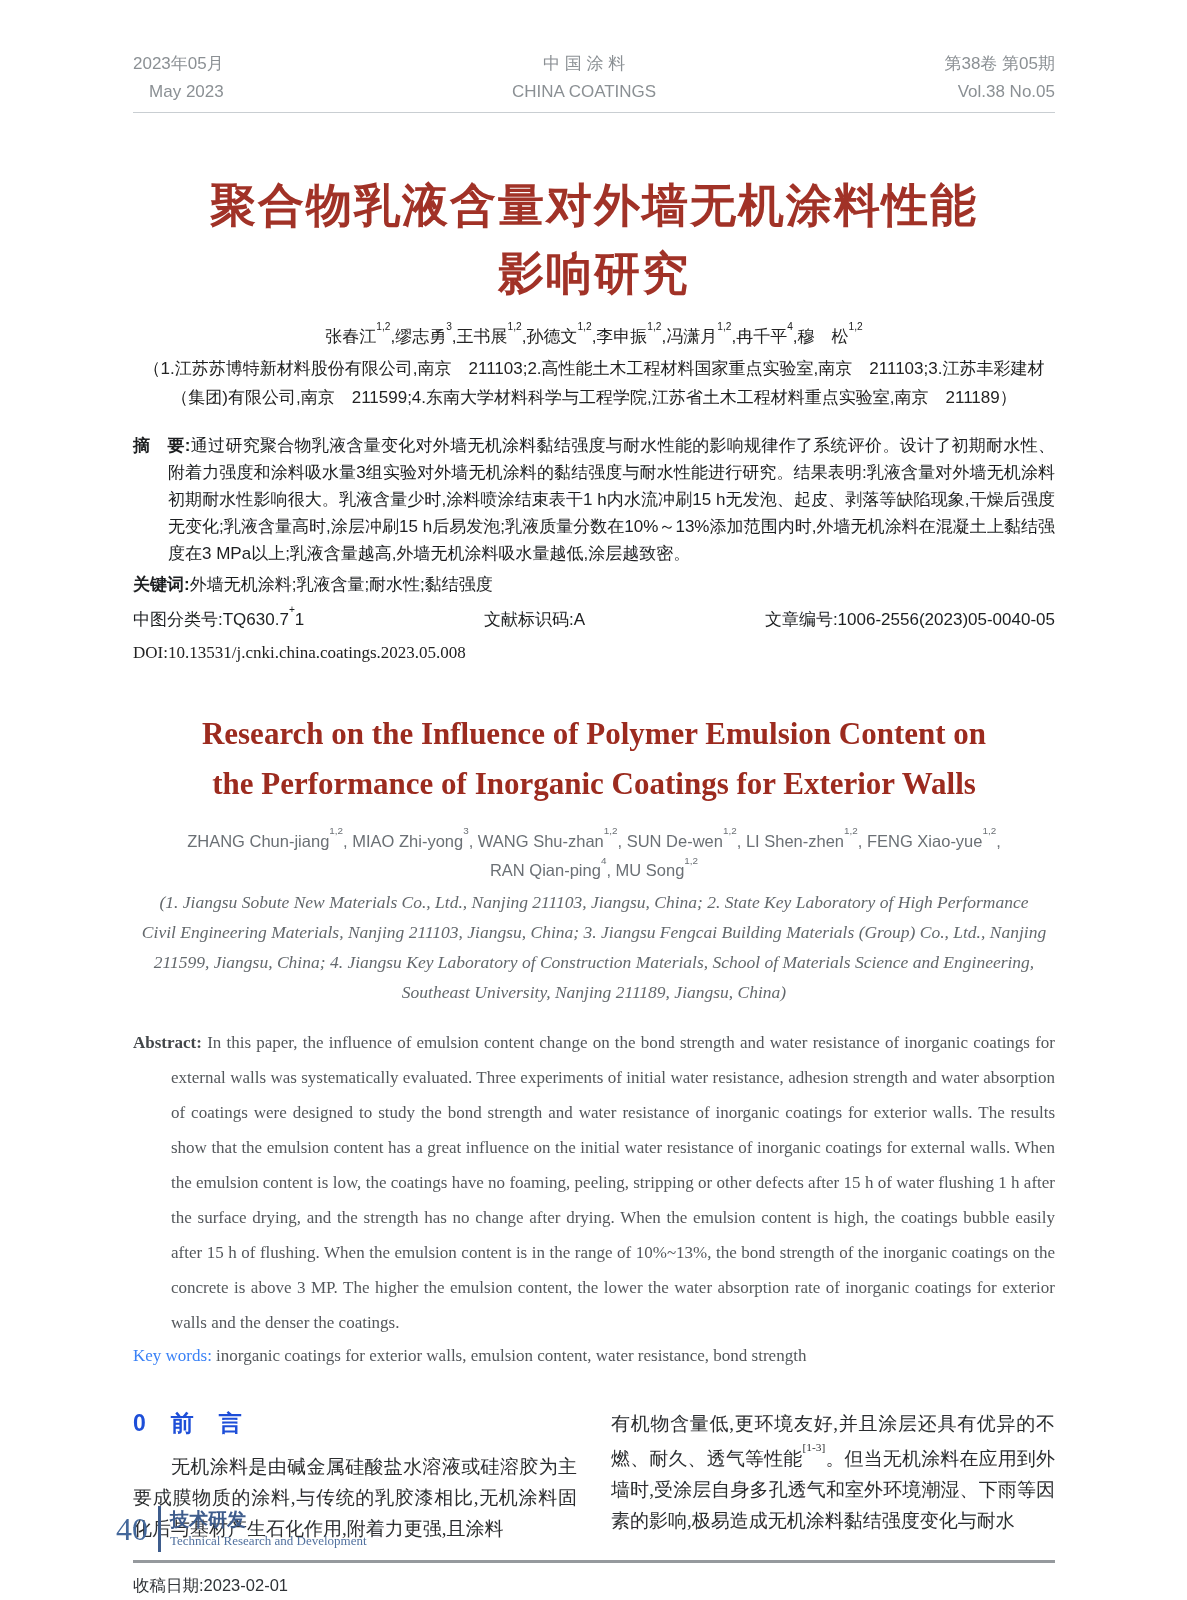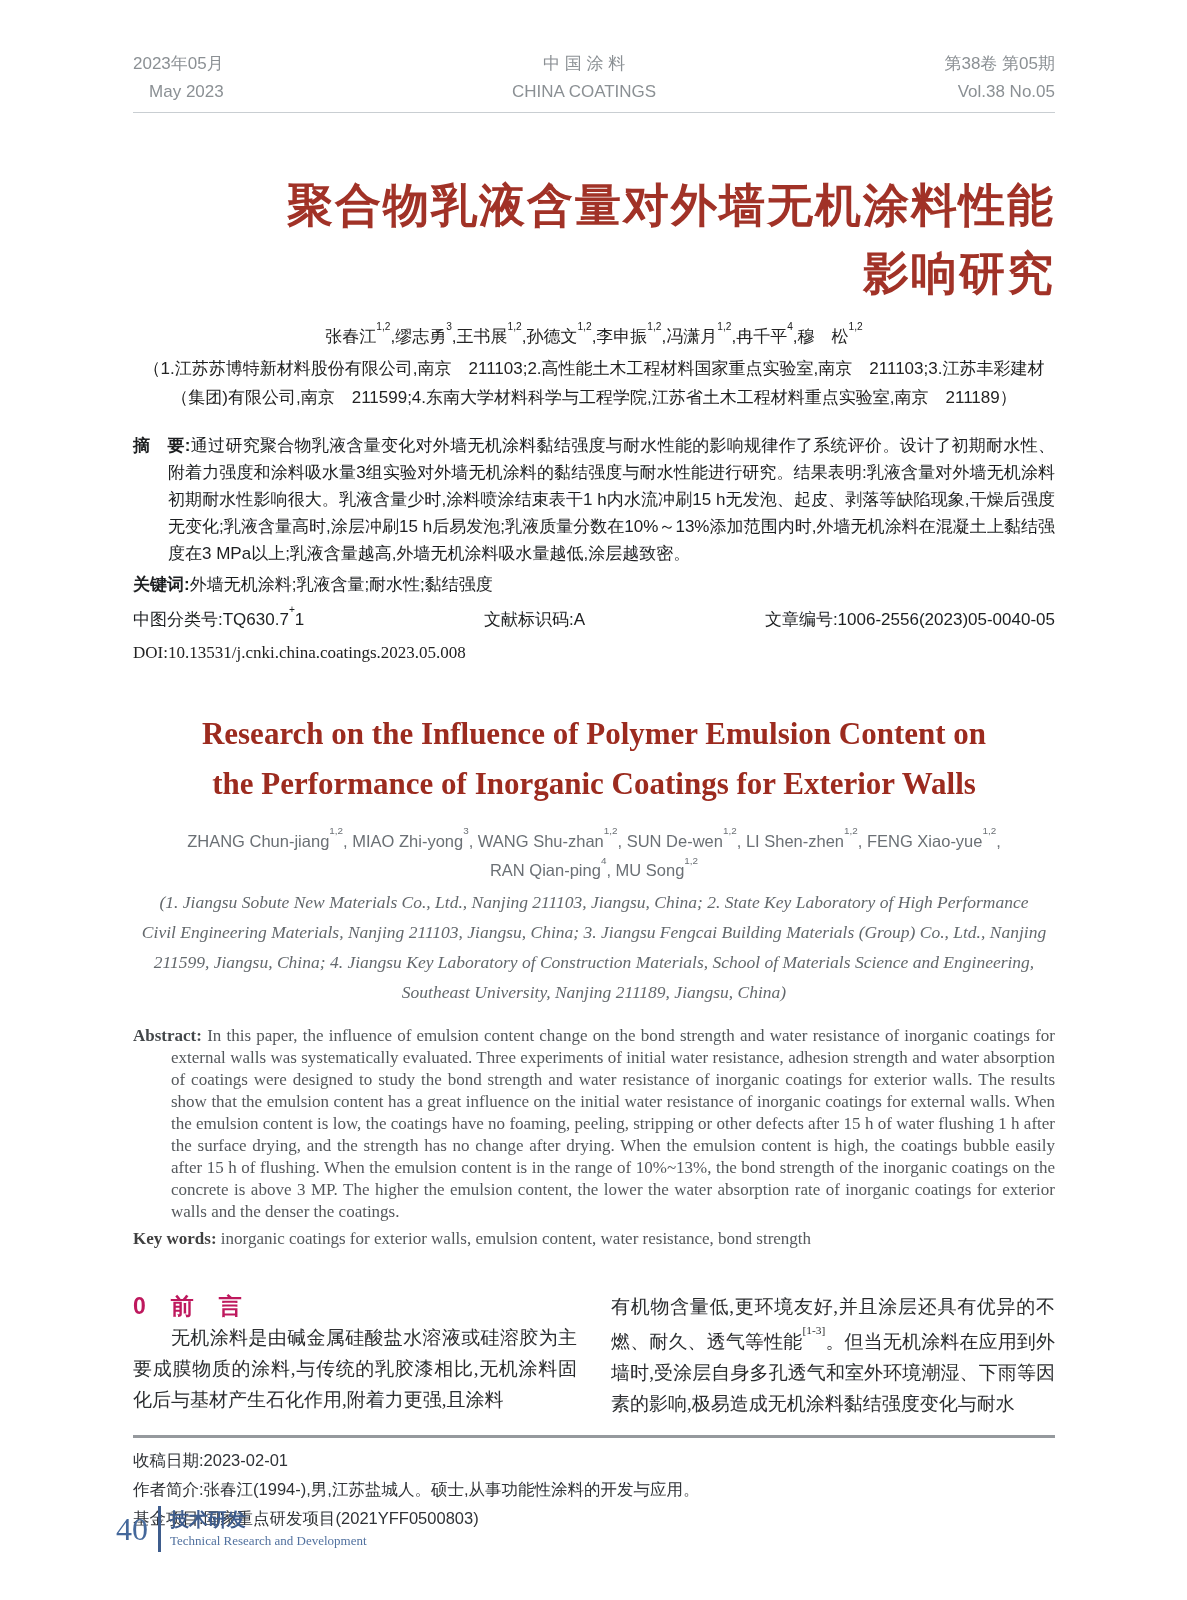--- a/index.html
+++ b/index.html
@@ -24,21 +24,21 @@
   .jh-col.left { text-align:right; }
   .jh-col.center { text-align:center; }
   .jh-col.right { text-align:right; }
 
   
   .title-cn {
     margin-top:58px; text-align:center;
     color:#a13227; font-size:46px; font-weight:bold;
     line-height:1.48; letter-spacing:2px;
   }
-  .title-cn .tl { display:block;text-align:right; }
+  .title-cn .tl { display:block; }
 
   
   .authors-cn { margin-top:18px; text-align:center; font-size:17px; color:#222; }
   .authors-cn sup, .authors-en sup, .clc sup, .ref-sup {
     font-size:0.6em; position:relative; top:-0.55em;
   }
   .affil-cn { margin-top:6px; text-align:center; font-size:17px; line-height:29px; color:#222; }
 
   
   .abstract-cn {
@@ -73,38 +73,38 @@
   .affil-en {
     margin-top:4px; text-align:center;
     font-family:"Liberation Serif", serif; font-style:italic;
     font-size:17.5px; line-height:30px; color:#63686c;
   }
 
   
   .abstract-en {
     margin-top:18px;
     font-family:"Liberation Serif", serif;
-    font-size:17px; line-height:22px; color:#54585c;
+    font-size:17px; line-height:35px; color:#54585c;
     text-align:justify;
     padding-left:38px; text-indent:-38px;
   }
   .abstract-en .lbl { font-weight:bold; color:#43474a; }
   .keywords-en {
     margin-top:6px;
     font-family:"Liberation Serif", serif;
     font-size:17px; color:#54585c;
   }
-  .keywords-en .lbl { font-weight:bold; color:#404040; }
+  .keywords-en .lbl { font-weight:normal; color:#3b82f6; }
 
   
   .body-cols { margin-top:42px; display:flex; gap:34px; }
   .col { width:444px; }
   .sec-head {
-    color:#be185d; font-size:23px; font-weight:bold;
-    letter-spacing:1px;
+    color:#1d4ed8; font-size:23px; font-weight:bold;
+    margin-bottom:12px; letter-spacing:1px;
   }
   .body-p {
     font-family:"Liberation Serif", serif;
     font-size:19px; line-height:31px; color:#2b2d2f;
     text-align:justify;
   }
   .body-p.indent { text-indent:2em; }
 
   
   .footnote-rule { margin-top:16px; border-top:3px solid #95999d; }

